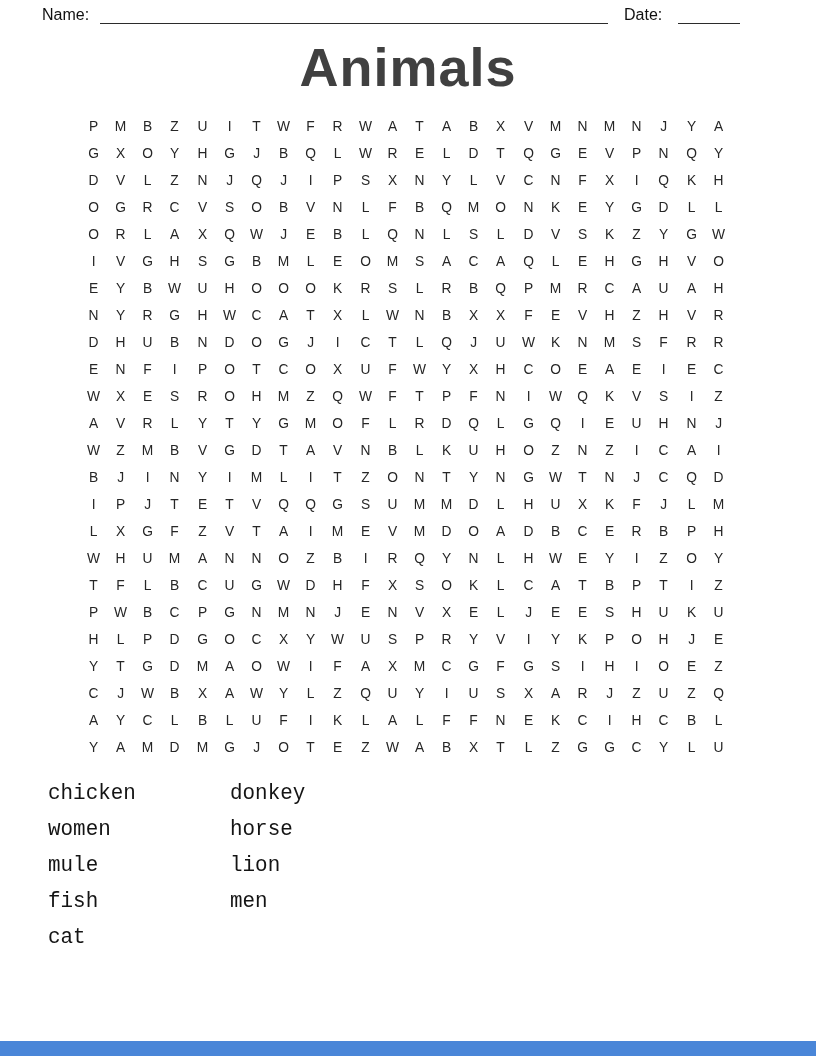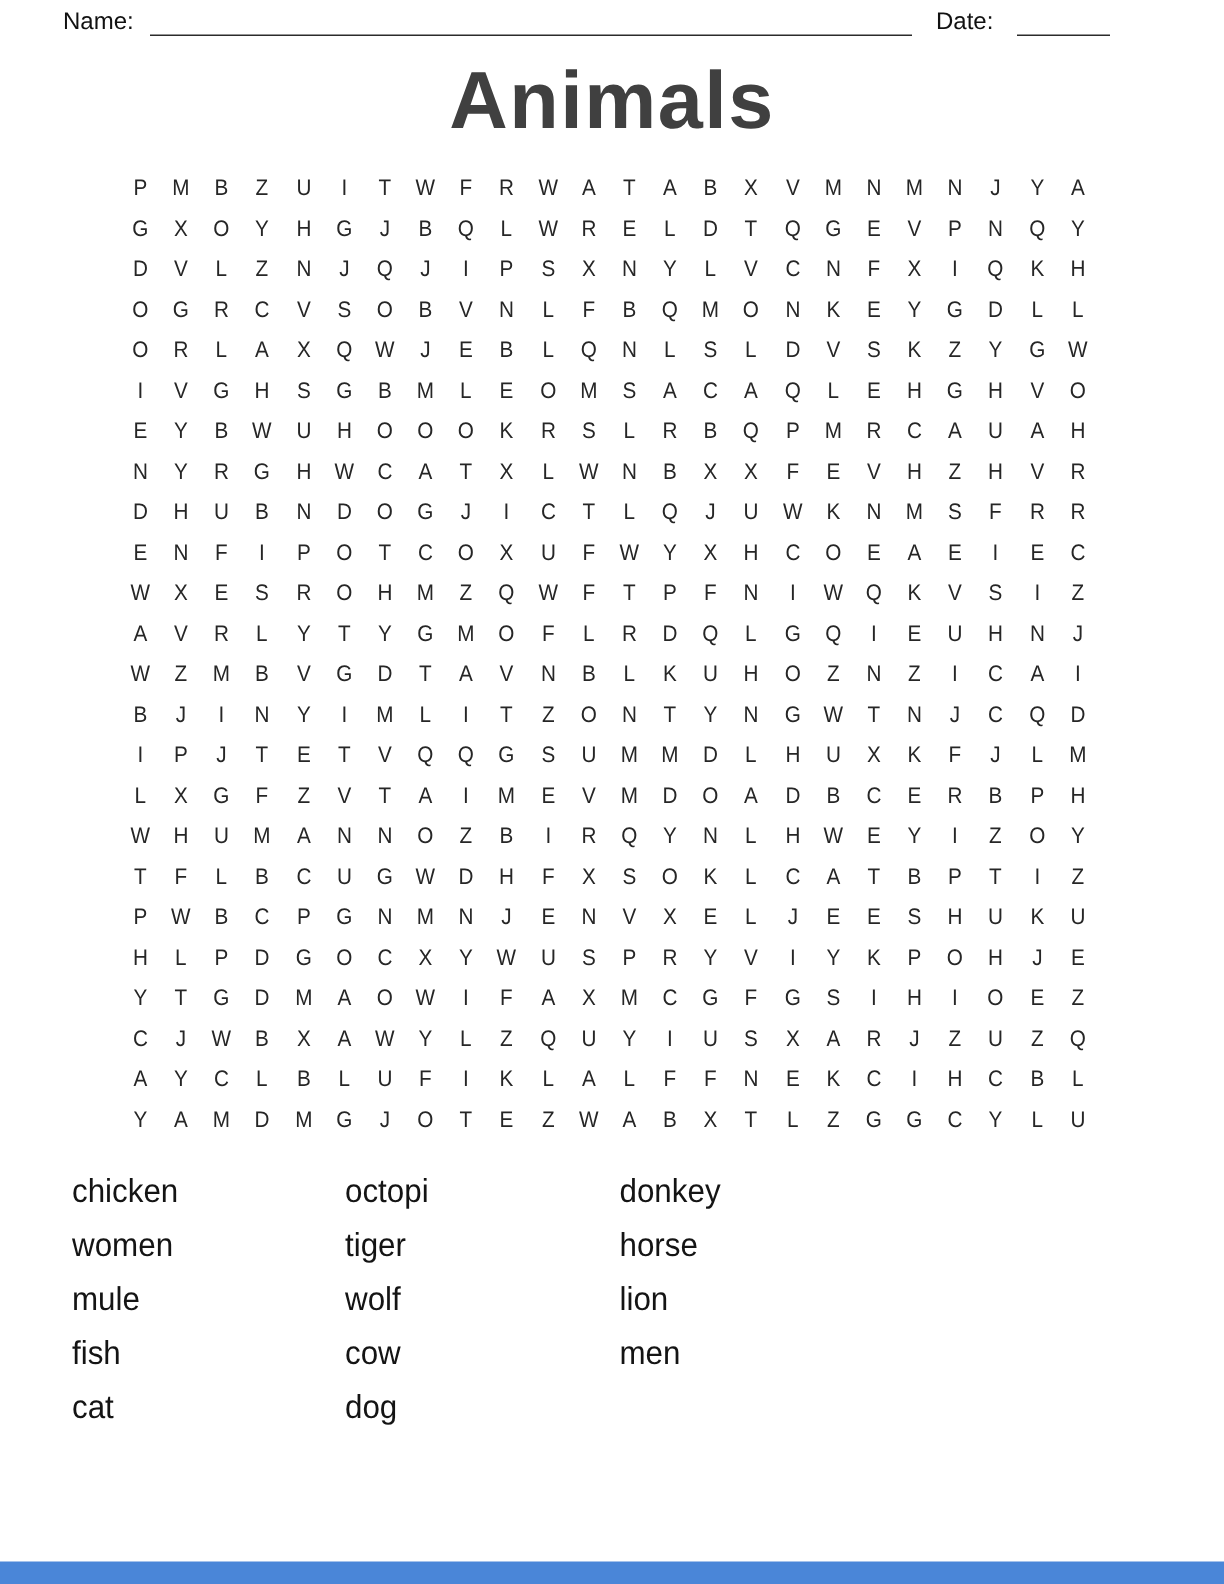--- a/index.html
+++ b/index.html
@@ -54,21 +54,21 @@
     transform: scaleX(0.92);
   }
 
   
   .words {
     position: absolute;
     left: 48px; top: 776px;
     display: flex;
     flex-direction: row;
   }
-  .word-col { display: flex; flex-direction: column; }
+  .word-col { display: flex; flex-direction: column; font-family: Liberation Mono, monospace; }
   .word-col:nth-child(1) { width: 182px; }
   .word-col:nth-child(2) { width: 183px; }
   .word-col:nth-child(3) { width: 182px; }
   .word-col:nth-child(4) { width: 170px; gap: 44px; }
   .word {
     font-size: 22px;
     line-height: 36px;
     color: #141414;
     transform-origin: left center;
     transform: scaleX(0.95);
@@ -677,27 +677,20 @@
 
   <div class="words">
       <div class="word-col">
         <div class="word">chicken</div>
         <div class="word">women</div>
         <div class="word">mule</div>
         <div class="word">fish</div>
         <div class="word">cat</div>
       </div>
       <div class="word-col">
-        <div class="word">octopi</div>
-        <div class="word">tiger</div>
-        <div class="word">wolf</div>
-        <div class="word">cow</div>
-        <div class="word">dog</div>
-      </div>
-      <div class="word-col">
         <div class="word">donkey</div>
         <div class="word">horse</div>
         <div class="word">lion</div>
         <div class="word">men</div>
       </div>
     </div>
 
   <div class="footer-bar" style="background: rgb(74, 134, 216);"></div>
 
 </div>

